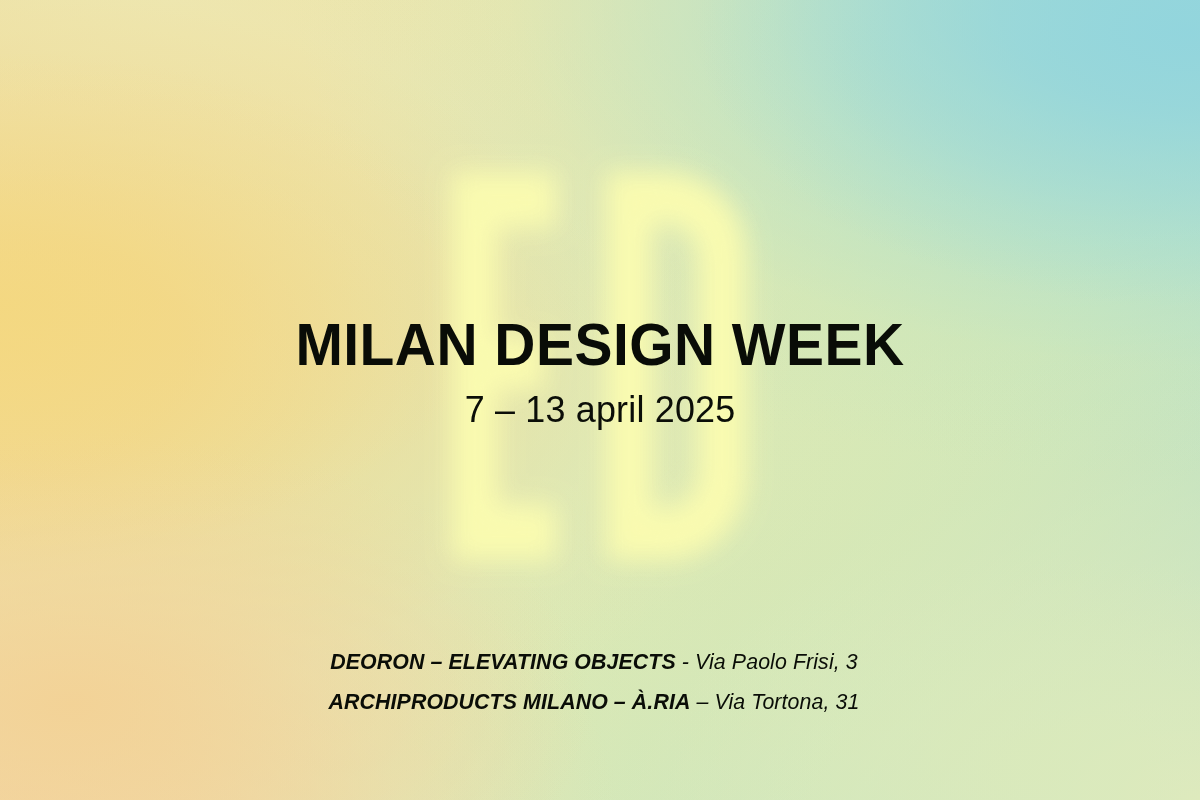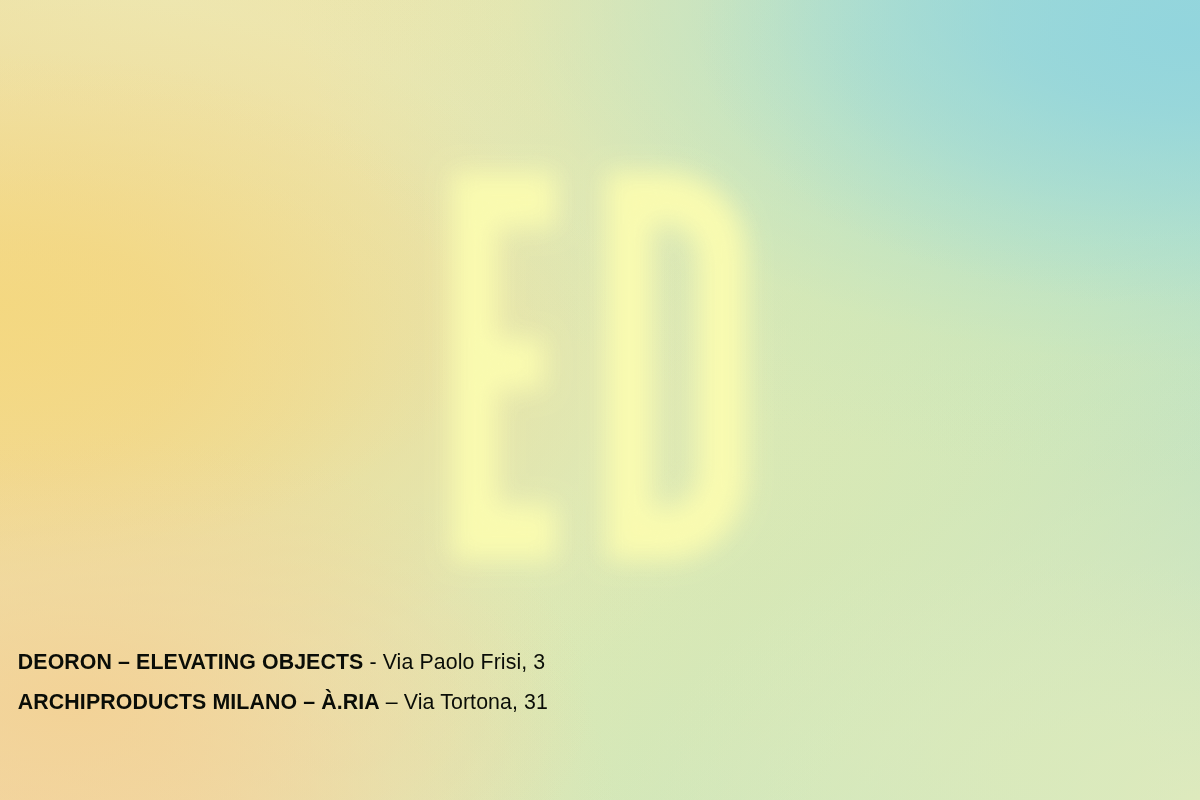--- a/index.html
+++ b/index.html
@@ -105,20 +105,22 @@
     transform-origin: center;
     white-space: nowrap;
   }
 
   
   .venues {
     position: absolute;
     left: 0;
     right: 12px;
     top: 642px;
+    text-align: center;
+    font-style: italic;
   }
   .venue-line {
     font-family: "Liberation Sans", sans-serif;
     font-size: 22px;
     line-height: 40px;
     color: #0a0d07;
     white-space: nowrap;
     transform: scaleX(0.97);
     transform-origin: center;
   }
@@ -148,20 +150,24 @@
         <rect x="6" y="4" width="104" height="56" rx="2"></rect>
         <rect x="6" y="170" width="92" height="52" rx="2"></rect>
         <rect x="6" y="336" width="104" height="56" rx="2"></rect>
 
         <path d="M160 4 h58 a82 82 0 0 1 82 82 v224 a82 82 0 0 1 -82 82 h-58 z
                  M206 56 v284 h12 a34 34 0 0 0 34 -34 v-216 a34 34 0 0 0 -34 -34 z" fill-rule="evenodd"></path>
       </g>
     </svg>
   </div>
 
+  <div class="lockup">
+    <h1 class="title">MILAN DESIGN WEEK</h1>
+    <p class="dates">7 – 13 april 2025</p>
+  </div>
 
   <div class="venues">
     <div class="venue-line">
       <span class="venue-name">DEORON – ELEVATING OBJECTS</span><span class="venue-addr"> - Via Paolo Frisi, 3</span>
     </div>
     <div class="venue-line">
       <span class="venue-name">ARCHIPRODUCTS MILANO – À.RIA</span><span class="venue-addr"> – Via Tortona, 31</span>
     </div>
   </div>
 

